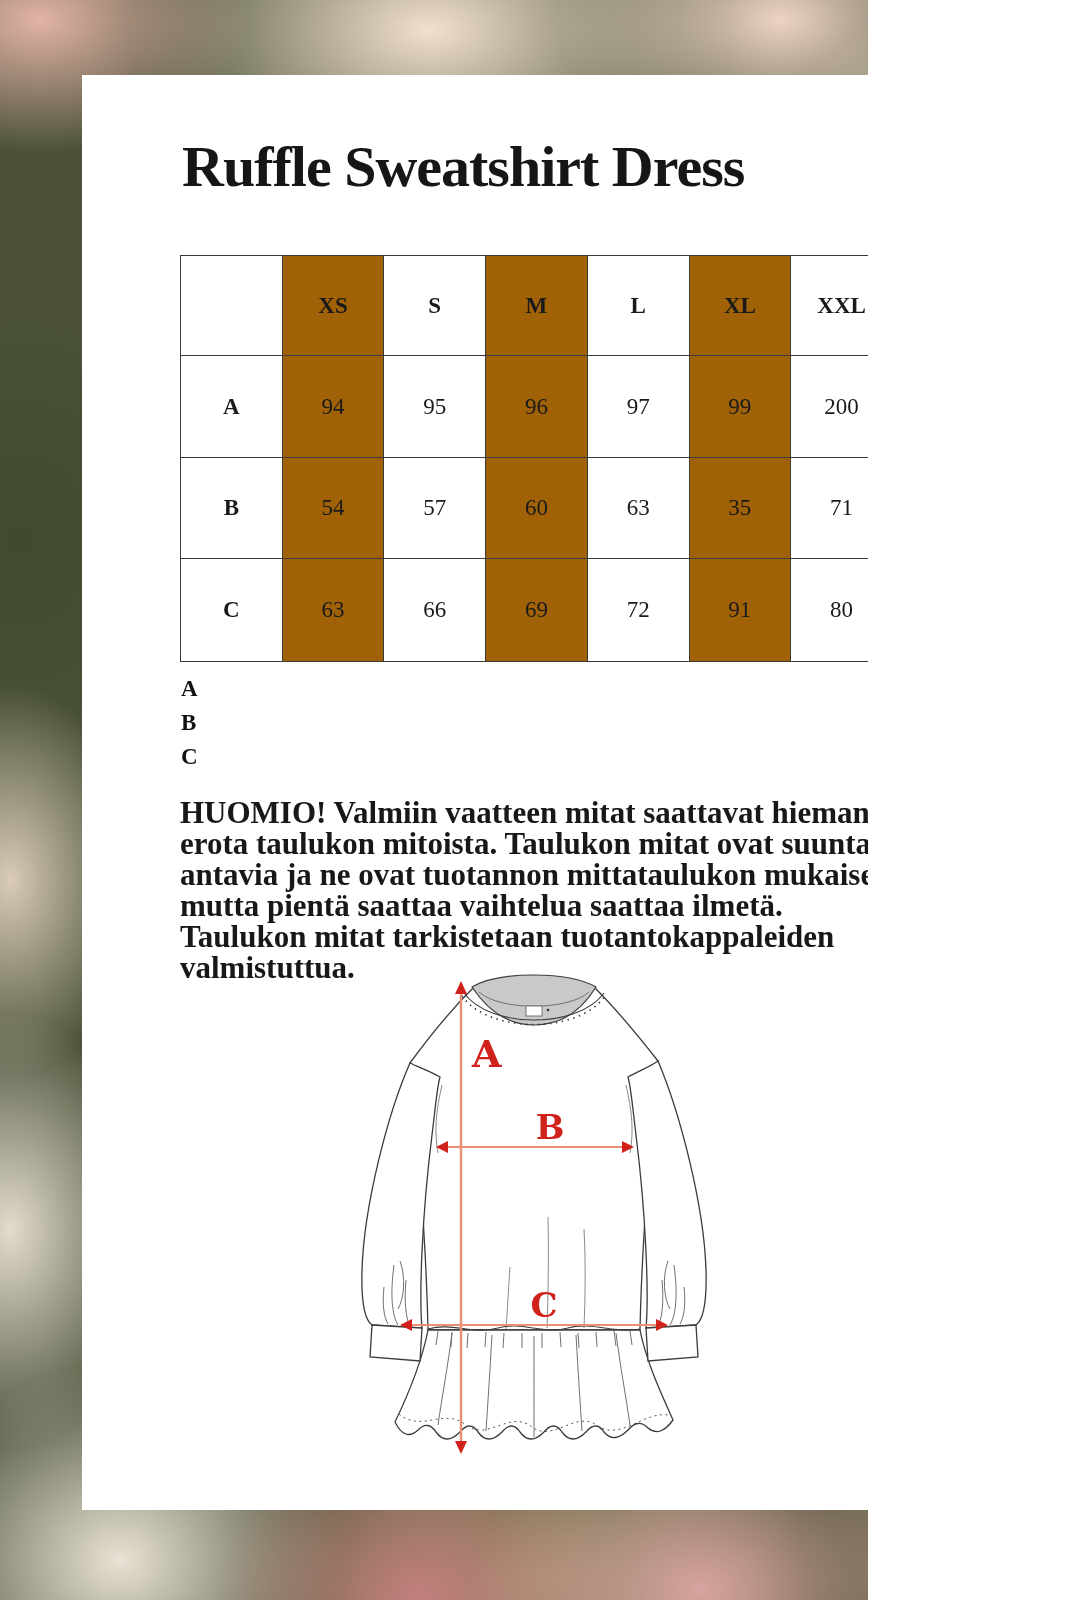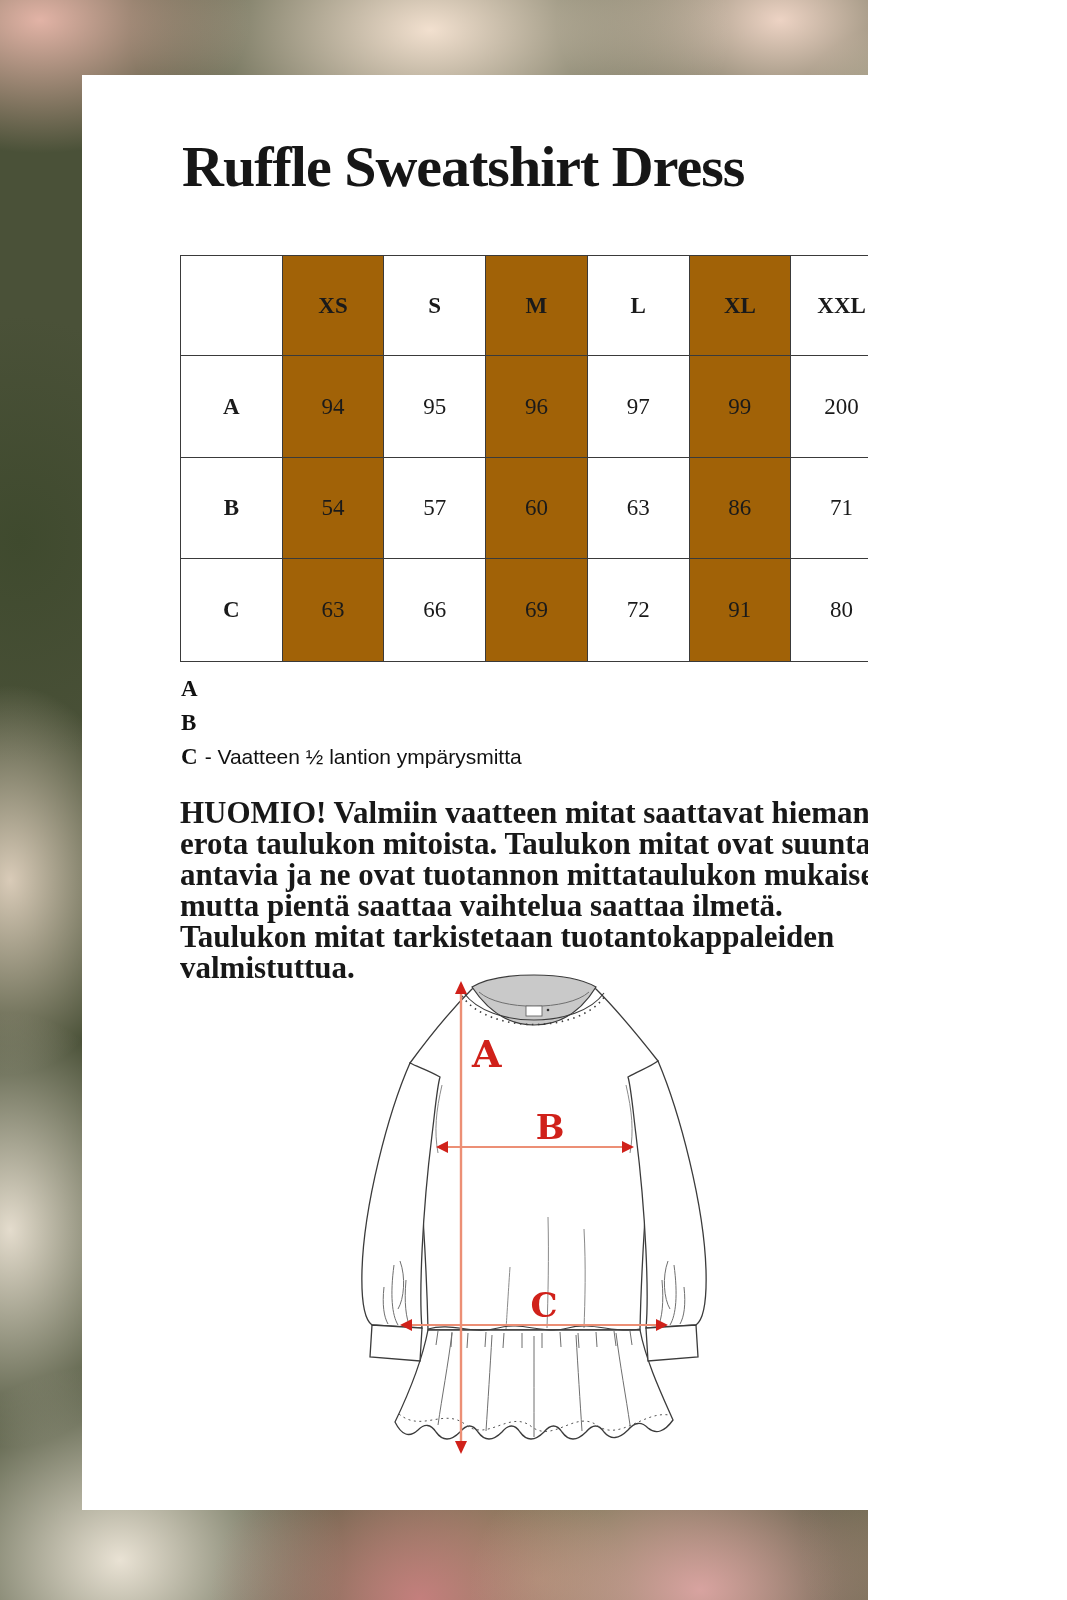--- a/index.html
+++ b/index.html
@@ -101,21 +101,21 @@
         <td class="val">97</td>
         <td class="val hl">99</td>
         <td class="val">200</td>
       </tr>
       <tr class="r2">
         <td class="rowlab">B</td>
         <td class="val hl">54</td>
         <td class="val">57</td>
         <td class="val hl">60</td>
         <td class="val">63</td>
-        <td class="val hl">86</td>
+        <td class="val hl">35</td>
         <td class="val">71</td>
       </tr>
       <tr class="r3">
         <td class="rowlab">C</td>
         <td class="val hl">63</td>
         <td class="val">66</td>
         <td class="val hl">69</td>
         <td class="val">72</td>
         <td class="val hl">91</td>
         <td class="val">80</td>
@@ -125,21 +125,20 @@
 
     <div class="legend">
       <div class="legend-line">
         <span class="legend-key">A</span>
       </div>
       <div class="legend-line">
         <span class="legend-key">B</span>
       </div>
       <div class="legend-line">
         <span class="legend-key">C</span>
-        <span class="legend-text">- Vaatteen ½ lantion ympärysmitta</span>
       </div>
     </div>
 
     <p class="note">HUOMIO! Valmiin vaatteen mitat saattavat hieman erota taulukon mitoista. Taulukon mitat ovat suuntaa-antavia ja ne ovat tuotannon mittataulukon mukaiset, mutta pientä saattaa vaihtelua saattaa ilmetä. Taulukon mitat tarkistetaan tuotantokappaleiden valmistuttua.</p>
 
     <div class="diagram">
       <svg viewBox="0 0 360 495" xmlns="http://www.w3.org/2000/svg">
 
         <path class="sketch" d="M120,24 C146,10 218,10 244,24 C262,42 284,68 306,96 C298,178 290,268 288,365 L76,365 C74,268 66,178 58,98 C80,68 102,42 120,24 Z"></path>
 

